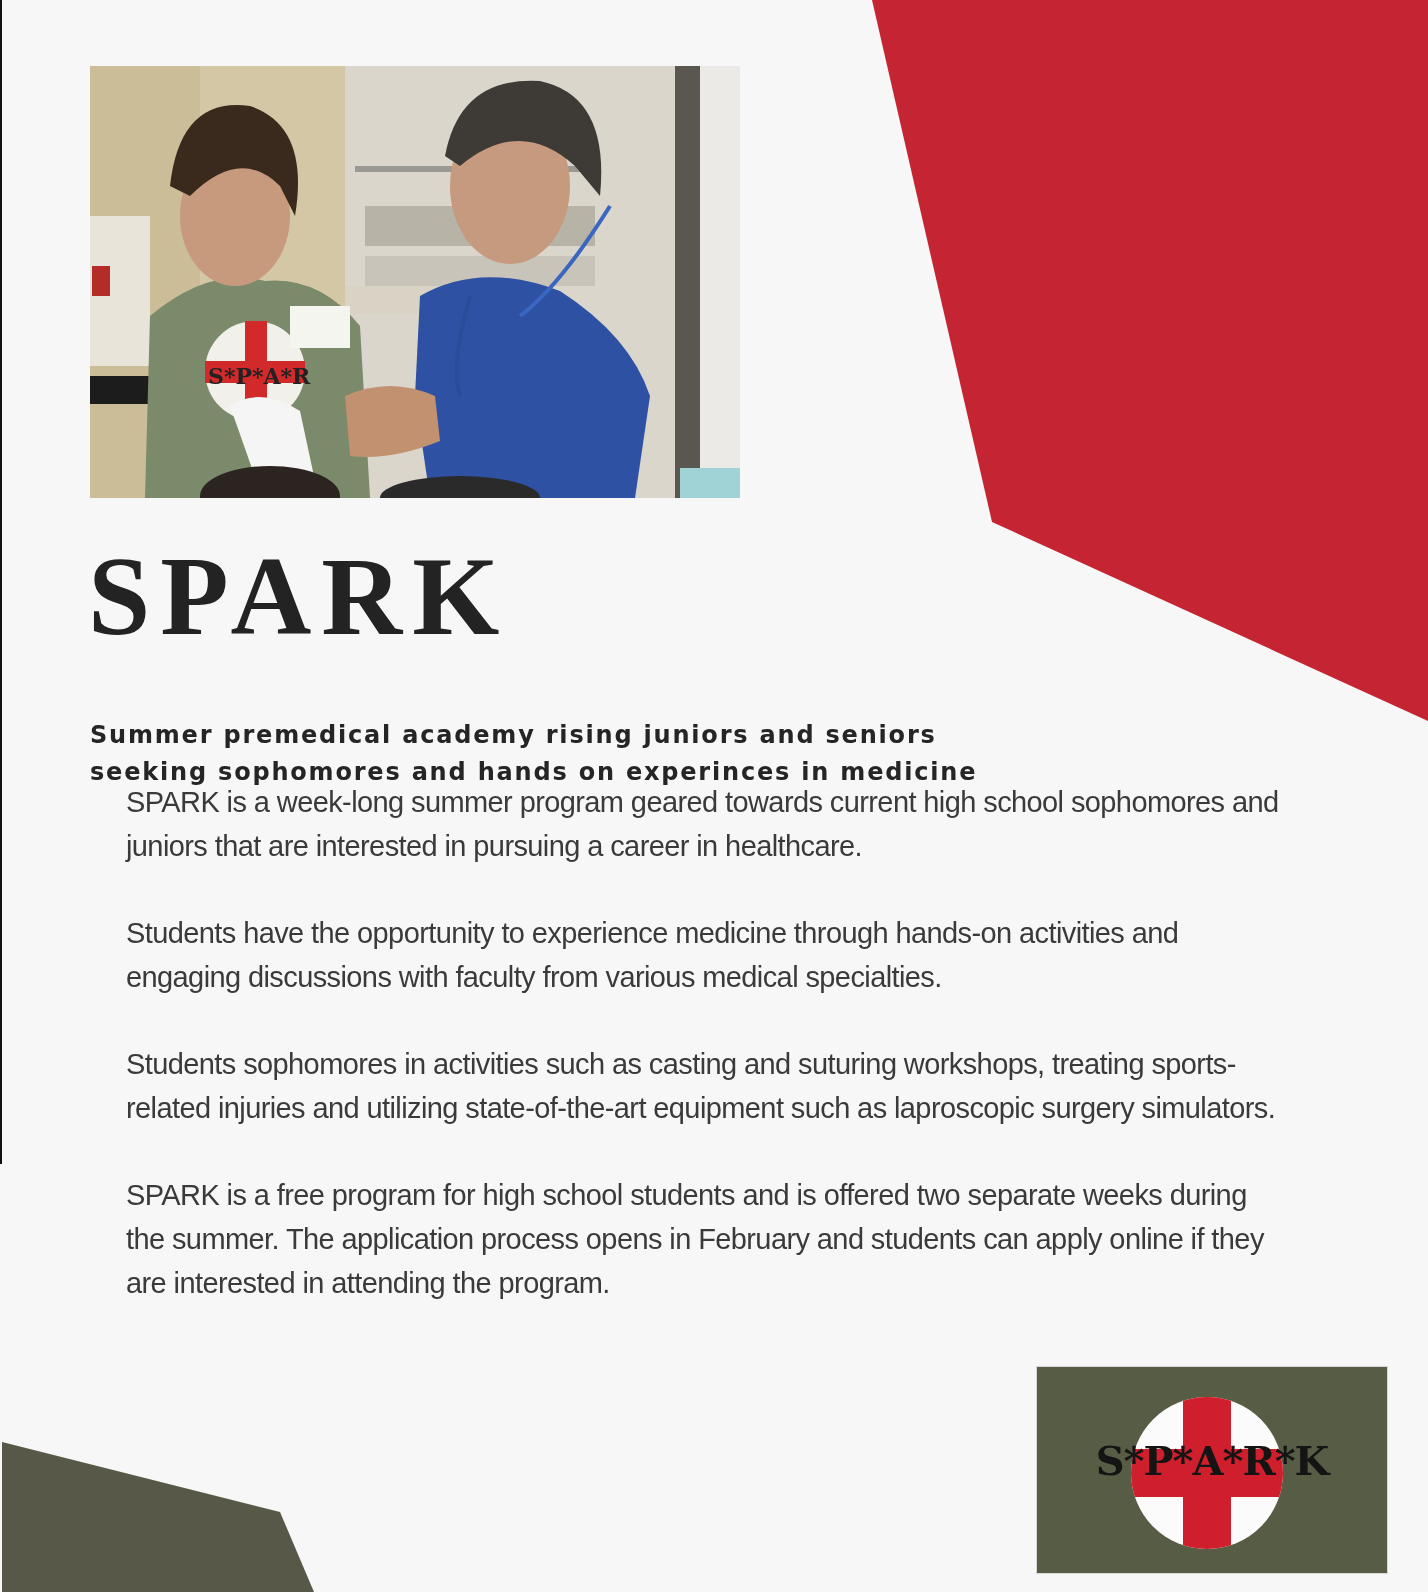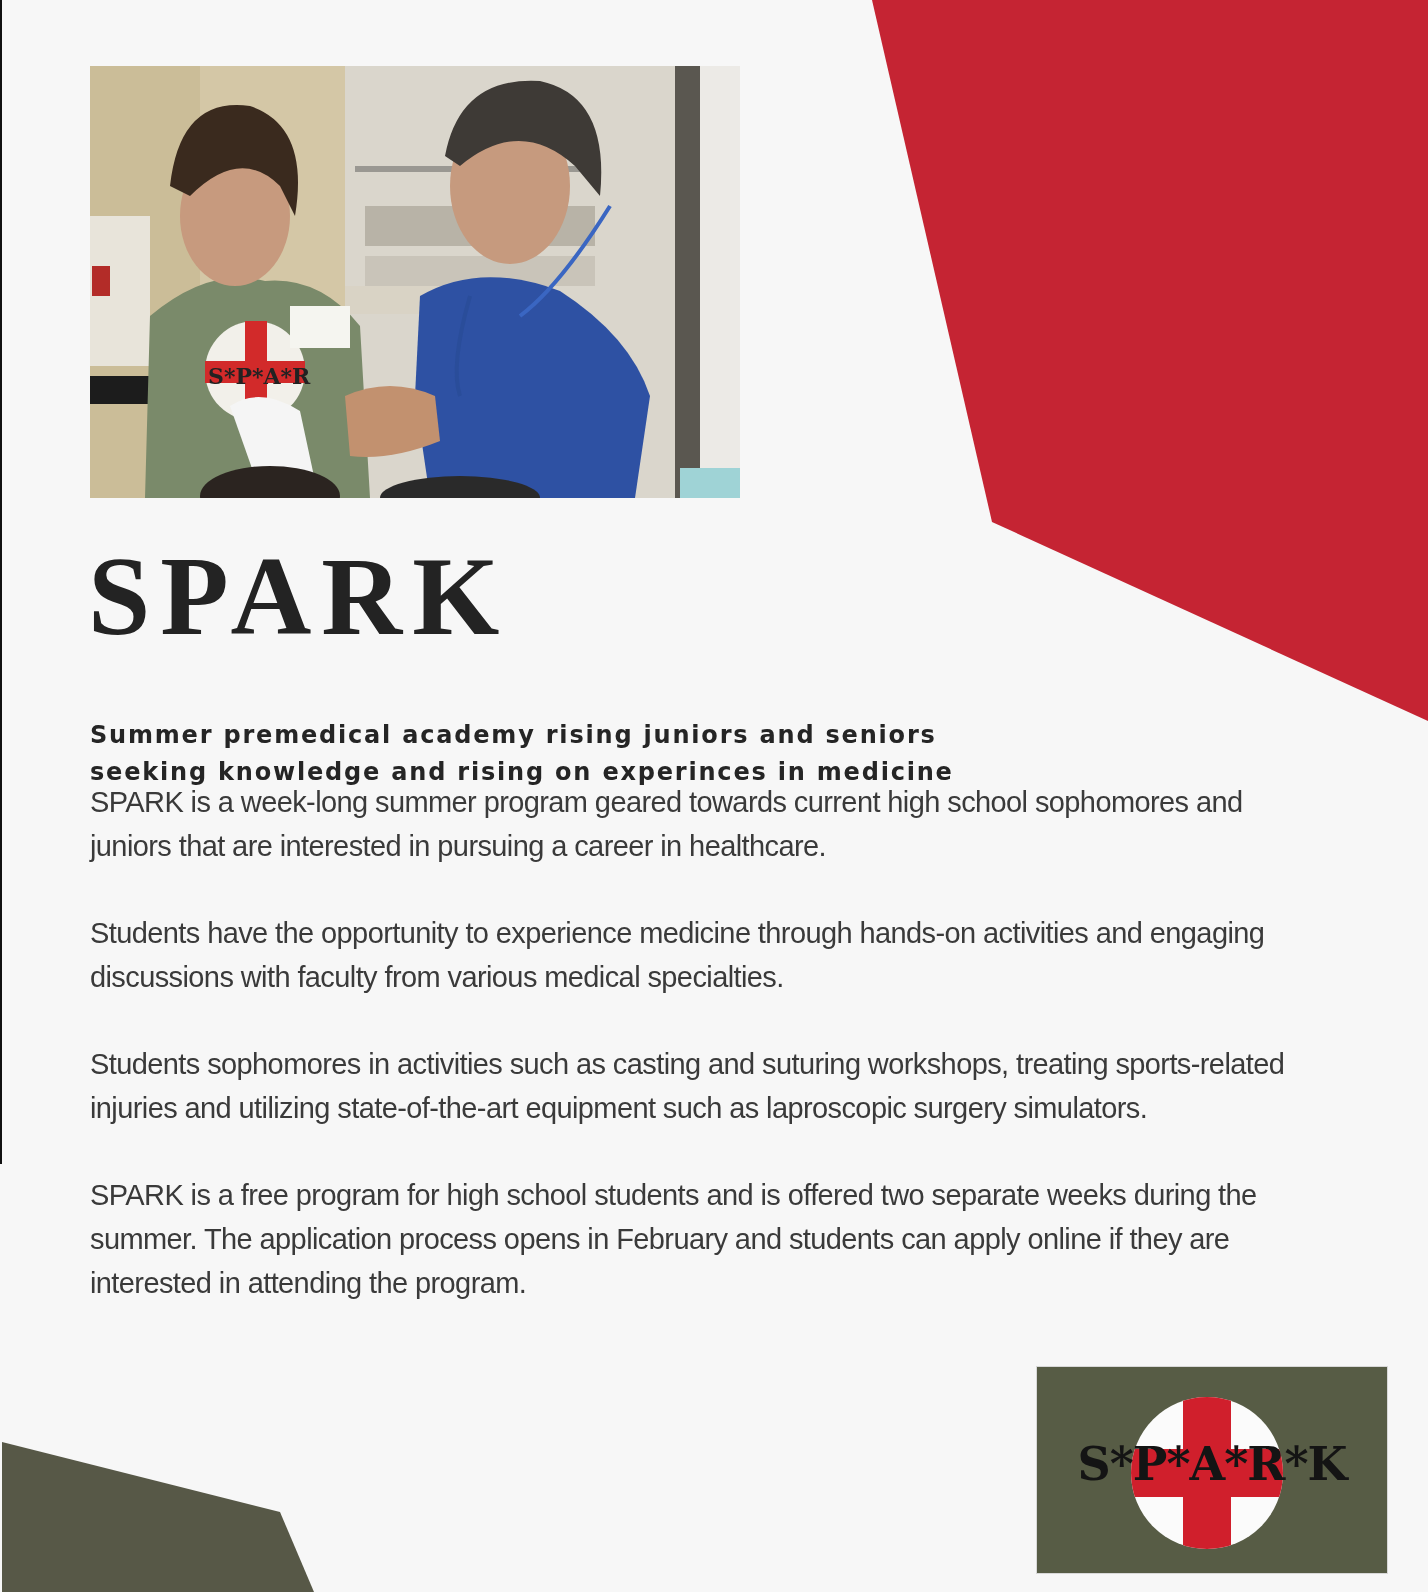--- a/index.html
+++ b/index.html
@@ -49,21 +49,21 @@
     .body {
       position: absolute;
       left: 88px; top: 780px;
       width: 1200px;
       font-family: "Liberation Sans", sans-serif;
       font-size: 29px;
       line-height: 44px;
       color: #3a3a3a;
       letter-spacing: -0.6px;
     }
-    .body p { margin-bottom: 43px; }
+    .body p { margin-bottom: 43px; margin-left: 36px; }
     .logo {
       position: absolute;
       left: 1034px; top: 1366px;
       width: 352px; height: 208px;
       background: #575c45;
       border: 1px solid #d8d8d8;
       overflow: hidden;
     }
     .logo-circle {
       position: absolute;
@@ -81,21 +81,21 @@
       position: absolute; left: 0; top: 52px;
       width: 152px; height: 48px; background: #d01f2c;
     }
     .logo-text {
       position: absolute;
       left: 0; width: 100%;
       top: 74px;
       text-align: center;
       font-family: "DejaVu Serif", serif;
       font-weight: bold;
-      font-size: 46px;
+      font-size: 40px;
       color: #141414;
       letter-spacing: -1px;
       line-height: 1;
     }
   </style>
 </head>
 <body>
 
 <div class="page">
 
@@ -152,21 +152,21 @@
       <ellipse cx="180" cy="430" rx="70" ry="30" fill="#2b2420"></ellipse>
       <ellipse cx="370" cy="432" rx="80" ry="22" fill="#2a2a2a"></ellipse>
       <rect x="590" y="402" width="60" height="30" fill="#9fd3d6"></rect>
     </svg>
   </div>
 
   <h1 class="title">SPARK</h1>
 
   <div class="subtitle">
     <div>Summer premedical academy rising juniors and seniors</div>
-    <div>seeking knowledge and rising on experinces in medicine</div>
+    <div>seeking sophomores and hands on experinces in medicine</div>
   </div>
 
   <div class="body">
     <p>SPARK is a week-long summer program geared towards current high school sophomores and juniors that are interested in pursuing a career in healthcare.</p>
     <p>Students have the opportunity to experience medicine through hands-on activities and engaging discussions with faculty from various medical specialties.</p>
     <p>Students sophomores in activities such as casting and suturing workshops, treating sports-related injuries and utilizing state-of-the-art equipment such as laproscopic surgery simulators.</p>
     <p>SPARK is a free program for high school students and is offered two separate weeks during the summer. The application process opens in February and students can apply online if they are interested in attending the program.</p>
   </div>
 
   <div class="logo">

